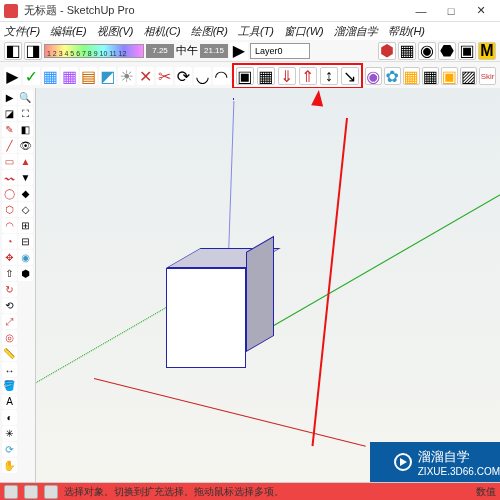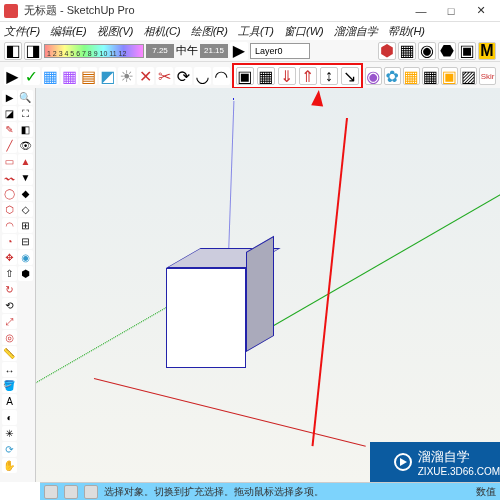--- a/index.html
+++ b/index.html
@@ -35,21 +35,21 @@
 .axis-green-dash { border-top: 1px dotted #2a2; background: none; height: 0; width: 200px; left: -10px; top: 300px; transform: rotate(-30deg); }
 
 .box3d { position: absolute; left: 130px; top: 180px; }
 .box-front { position: absolute; width: 80px; height: 100px; background: #fff; border: 1.5px solid #22a; left: 0; top: 0; }
 .box-side { position: absolute; width: 28px; height: 100px; background: #aab; border: 1.5px solid #22a; left: 80px; top: -16px; transform: skewY(-30deg); transform-origin: left top; }
 .box-top { position: absolute; width: 80px; height: 20px; background: #ccd; border: 1.5px solid #22a; left: 0; top: -20px; transform: skewX(-60deg); transform-origin: left bottom; }
 
 .arrow-line { position: absolute; width: 2px; height: 330px; background: #e11; left: 310px; top: 30px; transform: rotate(6deg); transform-origin: top center; }
 .arrow-head { position: absolute; left: 276px; top: 2px; width: 0; height: 0; border-left: 6px solid transparent; border-right: 6px solid transparent; border-bottom: 16px solid #e11; transform: rotate(6deg); }
 
-.statusbar { position: absolute; bottom: 0; left: 0; right: 0; height: 18px; background: #7dd3fc; border-top: 1px solid #ccc; display: flex; align-items: center; font-size: 10px; color: #333; padding: 0 4px; gap: 6px; margin-left: 40px; }
+.statusbar { position: absolute; bottom: 0; left: 0; right: 0; height: 18px; background: #ef4444; border-top: 1px solid #ccc; display: flex; align-items: center; font-size: 10px; color: #333; padding: 0 4px; gap: 6px; }
 .statusbar .stat-icon { width: 14px; height: 14px; background: #ddd; border: 1px solid #aaa; border-radius: 2px; }
 .statusbar .sep { margin-left: auto; text-align: right; }
 
 .watermark { position: absolute; right: 0; bottom: 18px; width: 130px; height: 40px; background: #0b5ba0; color: #fff; display: flex; align-items: center; justify-content: flex-end; gap: 6px; font-size: 13px; }
 .watermark .play { width: 18px; height: 18px; border: 2px solid #fff; border-radius: 50%; display: flex; align-items: center; justify-content: center; }
 .watermark .play::after { content: ""; border-left: 7px solid #fff; border-top: 4px solid transparent; border-bottom: 4px solid transparent; margin-left: 2px; }
 .watermark .sub { font-size: 10px; display: block; }
 </style>
 </head>
 <body>

